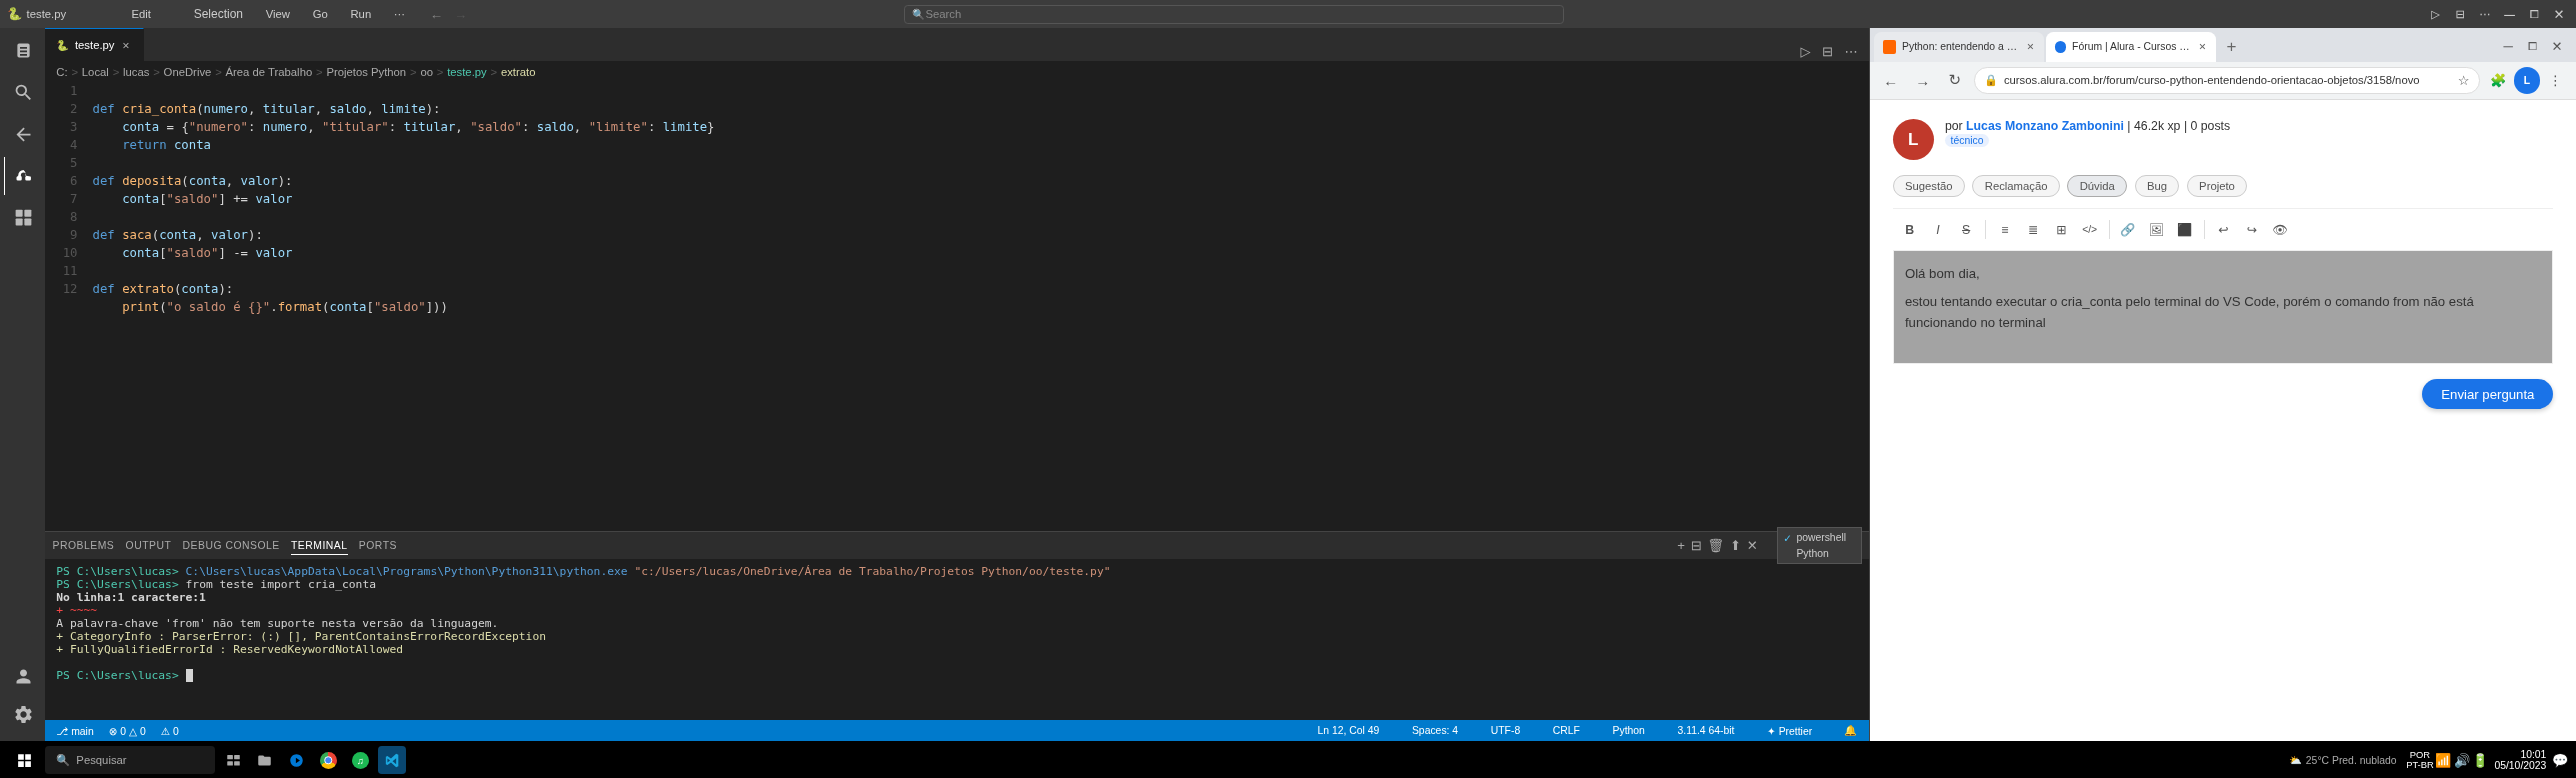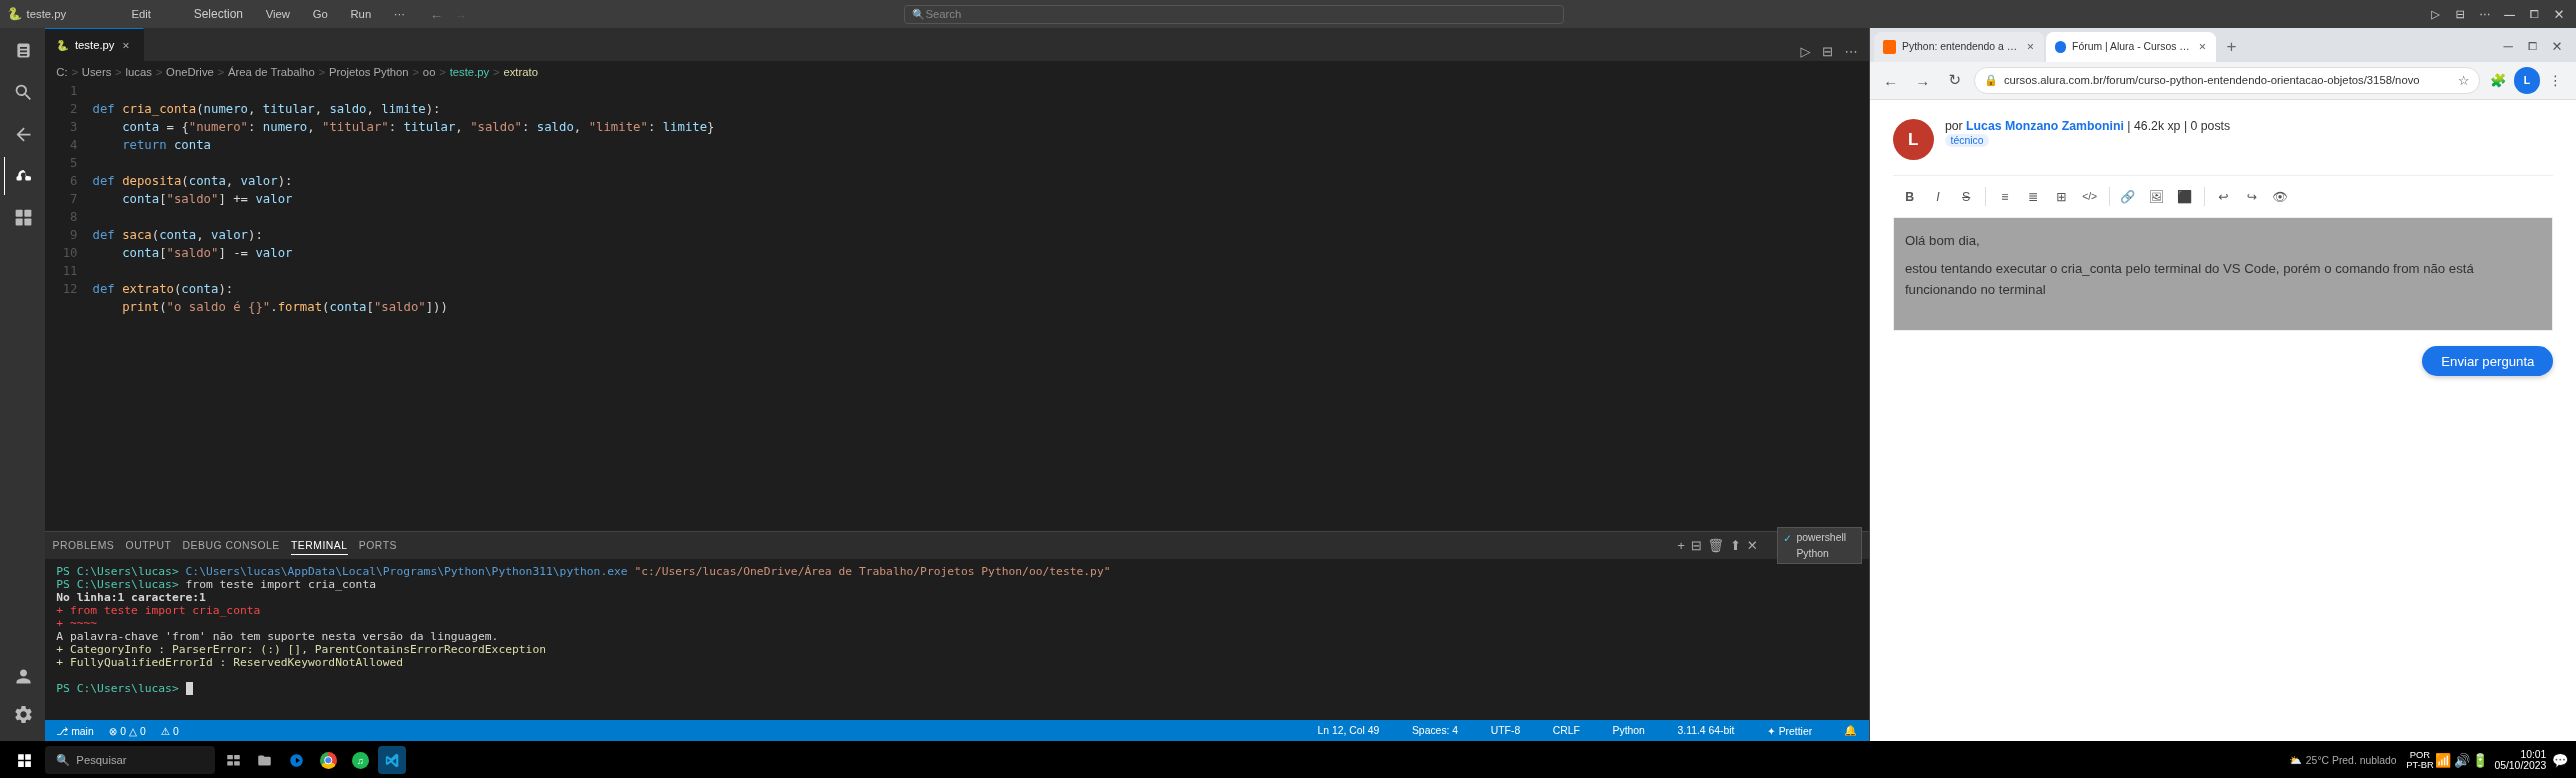--- a/index.html
+++ b/index.html
@@ -296,21 +296,21 @@
         <div class="tab-actions" style="margin-left:auto;">
           <span class="tab-action-btn">▷</span>
           <span class="tab-action-btn">⊟</span>
           <span class="tab-action-btn">⋯</span>
         </div>
       </div>
 
       <div class="breadcrumb">
         <span>C:</span>
         <span class="sep">&gt;</span>
-        <span>Users</span>
+        <span>Local</span>
         <span class="sep">&gt;</span>
         <span>lucas</span>
         <span class="sep">&gt;</span>
         <span>OneDrive</span>
         <span class="sep">&gt;</span>
         <span>Área de Trabalho</span>
         <span class="sep">&gt;</span>
         <span>Projetos Python</span>
         <span class="sep">&gt;</span>
         <span>oo</span>
@@ -383,21 +383,20 @@
           <div>
             <span style="color:#4ec9b0;">PS C:\Users\lucas&gt;</span>
             <span style="color:#569cd6;"> C:\Users\lucas\AppData\Local\Programs\Python\Python311\python.exe </span>
             <span style="color:#ce9178;">"c:/Users/lucas/OneDrive/Área de Trabalho/Projetos Python/oo/teste.py"</span>
           </div>
           <div>
             <span style="color:#4ec9b0;">PS C:\Users\lucas&gt;</span>
             <span style="color:#d4d4d4;"> from teste import cria_conta</span>
           </div>
           <div style="color:#d4d4d4;font-weight:bold;">No linha:1 caractere:1</div>
-          <div style="color:#f44747;">+ from teste import cria_conta</div>
           <div style="color:#f44747;">+ <span style="color:#f44747;">~~~~</span></div>
           <div style="color:#d4d4d4;">A palavra-chave 'from' não tem suporte nesta versão da linguagem.</div>
           <div style="color:#dcdcaa;">    + CategoryInfo          : ParserError: (:) [], ParentContainsErrorRecordException</div>
           <div style="color:#dcdcaa;">    + FullyQualifiedErrorId : ReservedKeywordNotAllowed</div>
           <div>&nbsp;</div>
           <div>
             <span style="color:#4ec9b0;">PS C:\Users\lucas&gt;</span>
             <span style="color:#d4d4d4;"> </span><span style="display:inline-block; width:7.5px; height:13.2px; background:#d4d4d4; vertical-align:middle;"></span>
           </div>
         </div>
@@ -479,20 +478,27 @@
             </div>
             <div class="forum-user-meta">
               <span class="forum-badge">técnico</span>
             </div>
           </div>
         </div>
 
         
 
         
+        <div class="forum-tags">
+          <span class="forum-tag">Sugestão</span>
+          <span class="forum-tag">Reclamação</span>
+          <span class="forum-tag active">Dúvida</span>
+          <span class="forum-tag">Bug</span>
+          <span class="forum-tag">Projeto</span>
+        </div>
 
         
         <div class="forum-editor-toolbar">
           <button class="fmt-btn">
               <strong>B</strong>
             </button>
           <button class="fmt-btn">
               <em>I</em>
             </button>
           <button class="fmt-btn" style="text-decoration:line-through;">S</button>

